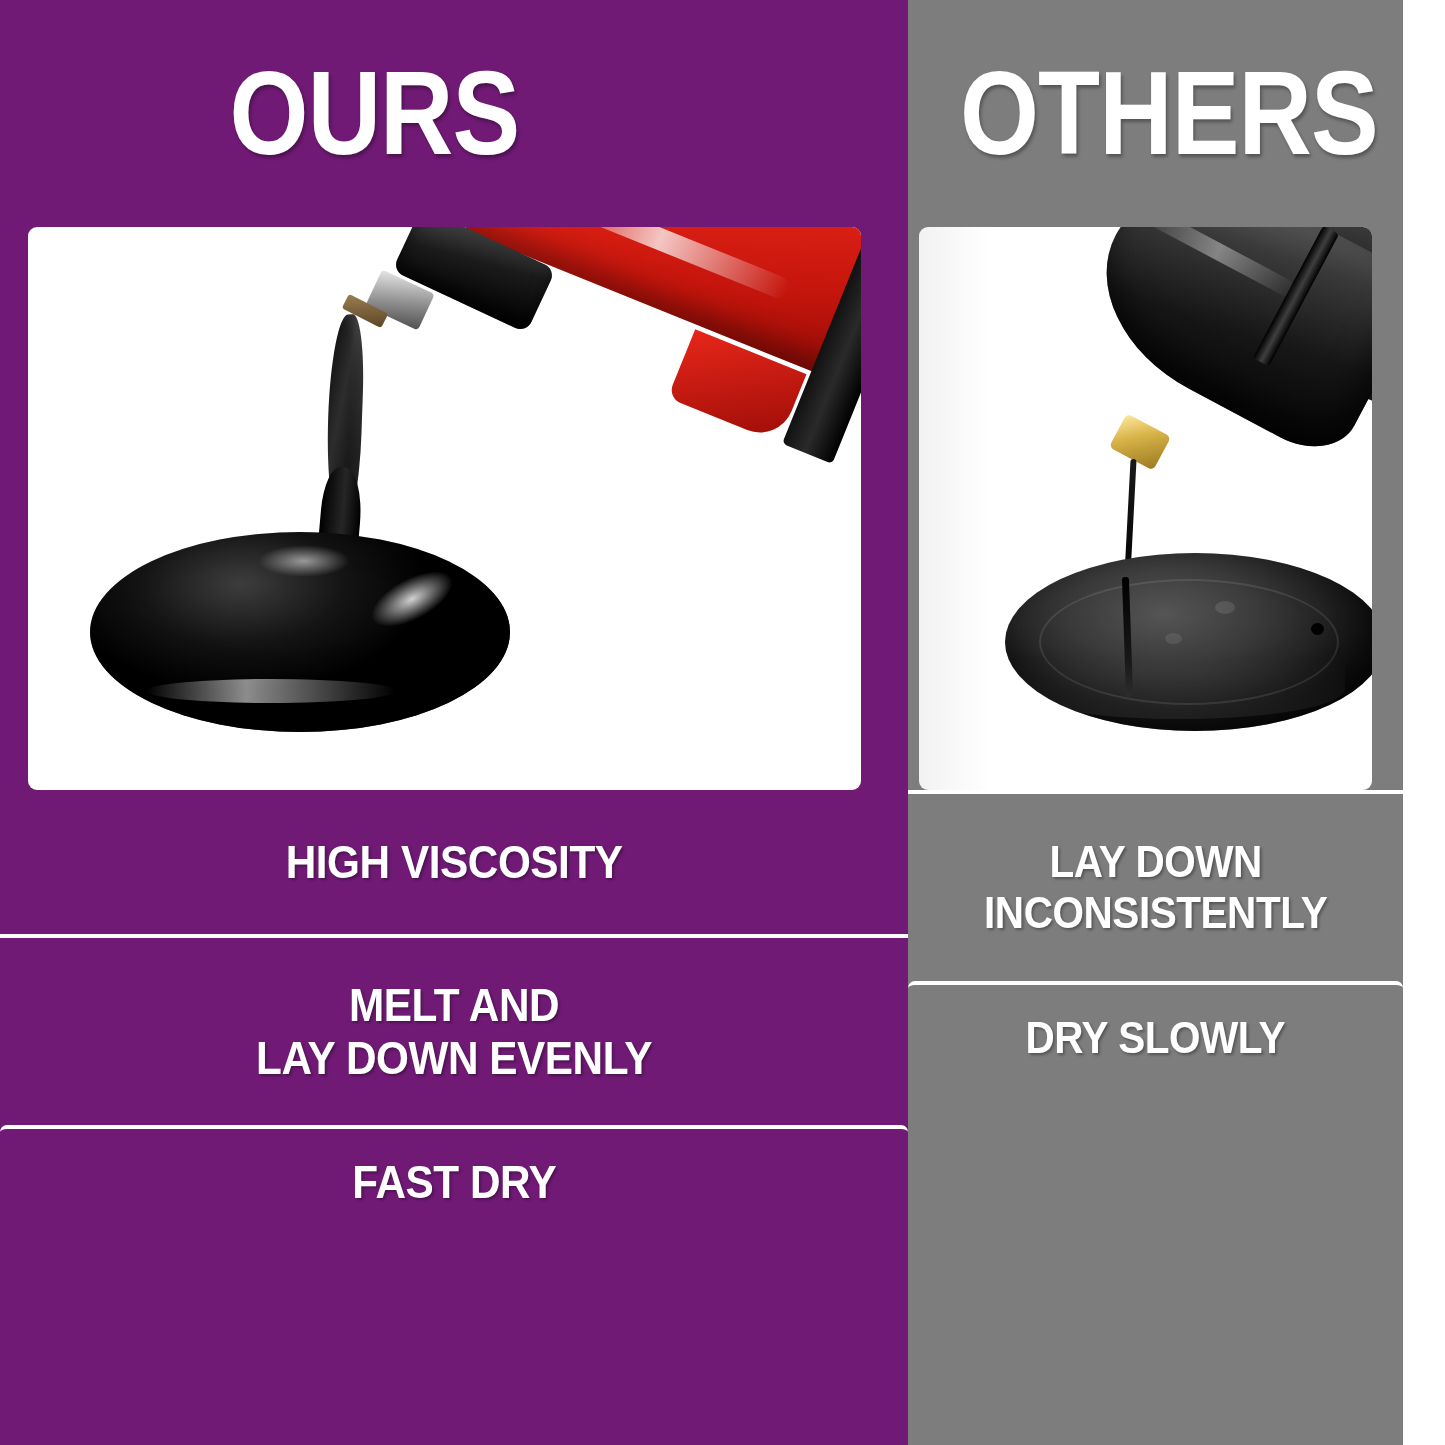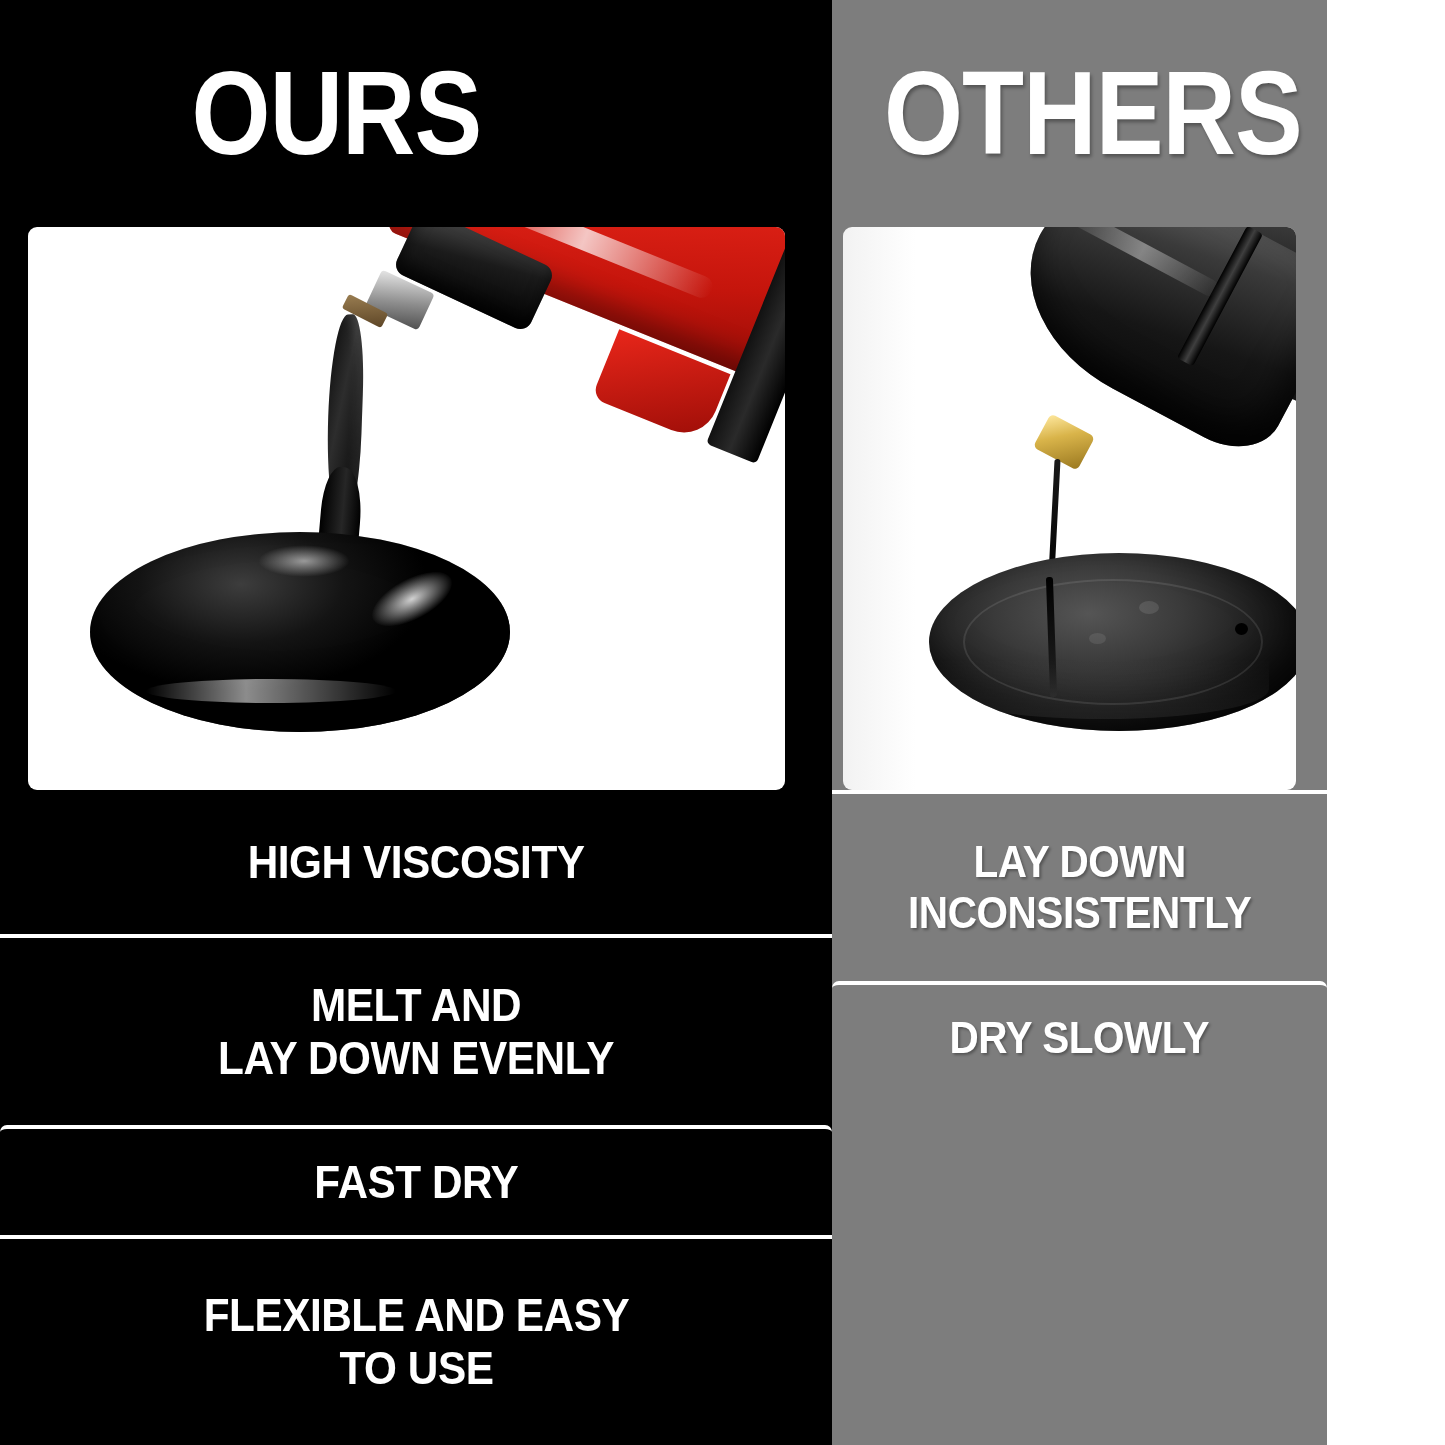--- a/index.html
+++ b/index.html
@@ -3,21 +3,21 @@
 <meta charset="utf-8">
 <style>
   * { margin:0; padding:0; box-sizing:border-box; }
   html,body { width:1445px; height:1445px; overflow:hidden; background:#fff; }
   body { font-family:"Liberation Sans", sans-serif; }
 
   .board { position:relative; width:1445px; height:1445px; display:flex; }
 
   
   .col { position:relative; height:100%; display:flex; flex-direction:column; }
-  .col-ours   { width:832px;  background:#000000; }
+  .col-ours   { width:908px;  background:#701a75; }
   .col-others { width:495px;  background:#7d7d7d; }
 
   
   .head {
     height:227px;
     display:flex; align-items:center; justify-content:center;
     flex:0 0 auto;
   }
   .head-txt {
     color:#ffffff;
@@ -288,24 +288,20 @@
       <div class="row r1">
         <div class="feat">HIGH VISCOSITY</div>
       </div>
       <div class="row r2 row-sep">
         <div class="feat">MELT AND
 LAY DOWN EVENLY</div>
       </div>
       <div class="row r3 row-sep">
         <div class="feat">FAST DRY</div>
       </div>
-      <div class="row r4 row-sep">
-        <div class="feat">FLEXIBLE AND EASY
-TO USE</div>
-      </div>
     </div>
   </div>
 
   <div class="col col-others">
 
     <div class="head">
       <div class="head-txt">OTHERS</div>
     </div>
 
     <div class="photo-wrap">

